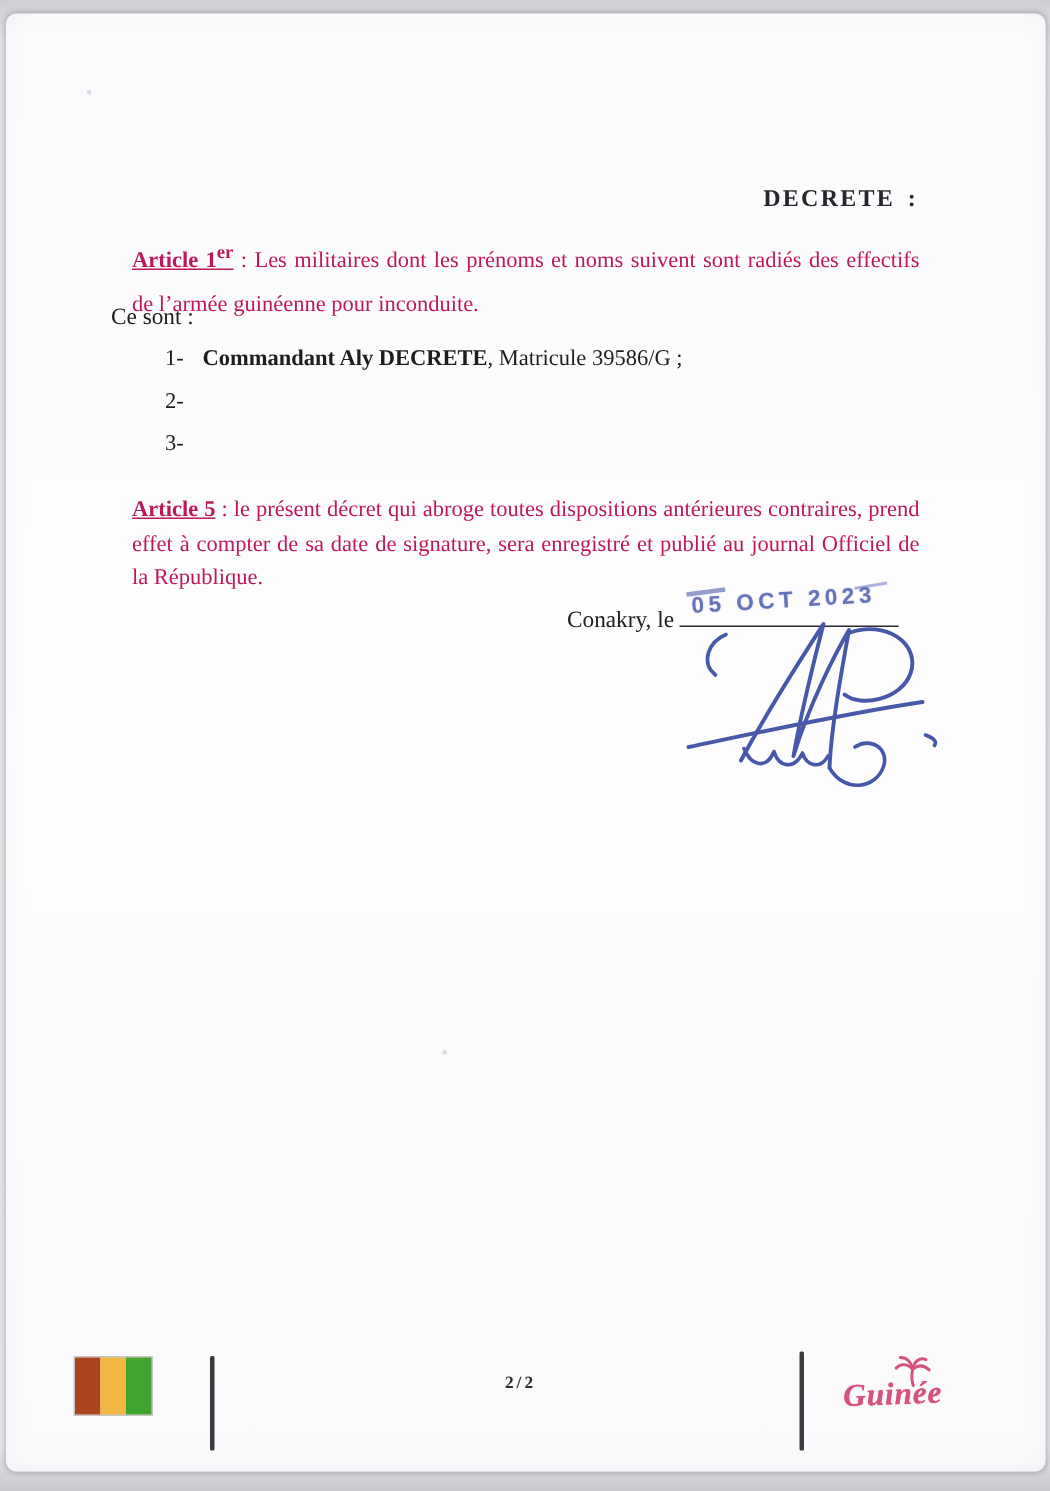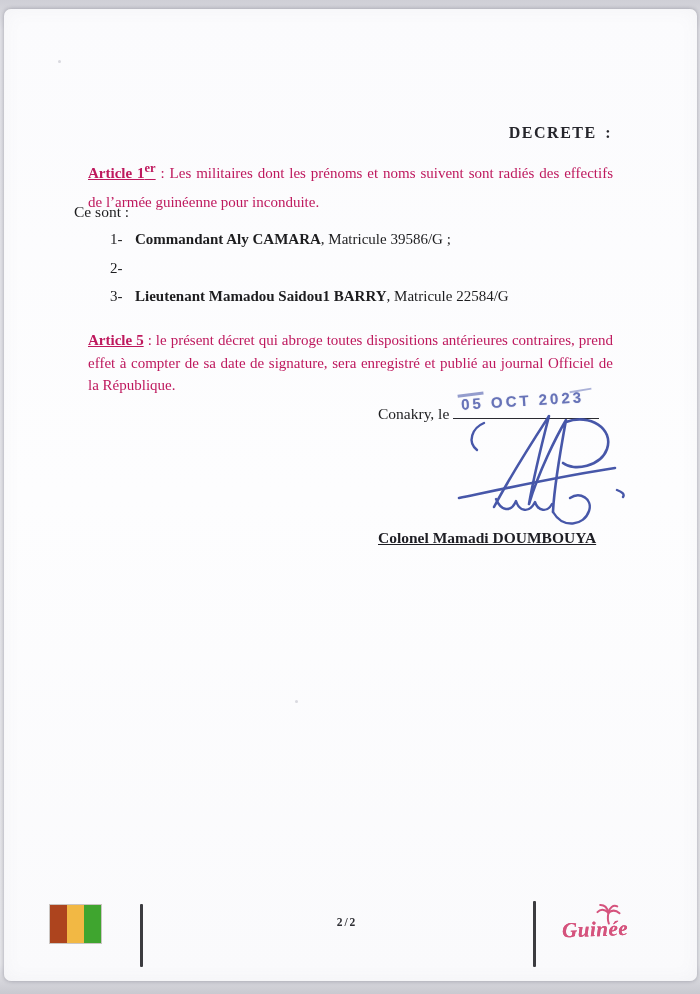--- a/index.html
+++ b/index.html
@@ -89,48 +89,46 @@
 
   <div class="abs title">DECRETE :</div>
 
   <p class="abs para p1"><span class="art-label"><span>Article 1</span><sup>er</sup></span><span> : </span><span>Les militaires dont les prénoms et noms suivent sont radiés des effectifs de l’armée guinéenne pour inconduite.</span></p>
 
   <div class="abs ce-sont">Ce sont :</div>
 
   <div class="abs list">
     <div class="list-item">
       <span class="num">1-</span>
-      <span><span class="name">Commandant Aly CAMARA</span><span>, Matricule 39586/G ;</span></span>
+      <span><span class="name">Commandant Aly DECRETE</span><span>, Matricule 39586/G ;</span></span>
     </div>
     <div class="list-item">
       <span class="num">2-</span>
     </div>
     <div class="list-item">
       <span class="num">3-</span>
-      <span><span class="name">Lieutenant Mamadou Saidou1 BARRY</span><span>, Matricule 22584/G</span></span>
     </div>
   </div>
 
   <p class="abs para p2"><span class="art-label">Article 5</span><span> : </span><span>le présent décret qui abroge toutes dispositions antérieures contraires, prend effet à compter de sa date de signature, sera enregistré et publié au journal Officiel de la République.</span></p>
 
   <div class="abs dateline"><span>Conakry, le</span><span class="date-underline"></span></div>
 
   <div class="abs stamp">05 OCT 2023</div>
 
   <svg class="abs signature-box" viewBox="0 0 180 128" fill="none" stroke="#3e4fa5" stroke-linecap="round" stroke-linejoin="round" opacity="0.95">
     <path stroke-width="2.4" d="M32,12 C20,17 15,31 25,39"></path>
     <path stroke-width="2.6" d="M42,96 C60,62 86,22 97,5 C89,36 81,70 77,93 C87,60 104,26 114,9 C108,42 102,76 101,101"></path>
     <path stroke-width="2.6" d="M114,11 C138,2 162,18 155,38 C149,55 122,61 111,52"></path>
     <path stroke-width="2.4" d="M101,101 C111,118 132,115 137,100 C141,88 128,80 118,87"></path>
     <path stroke-width="2.4" d="M44,88 C49,100 59,102 64,90 C67,100 77,103 83,91 C86,100 95,102 100,93"></path>
     <path stroke-width="2.6" d="M7,87 C55,77 115,64 163,57"></path>
     <path stroke-width="2.4" d="M165,79 C170,81 173,83 171,86"></path>
   </svg>
 
-  <div class="abs signatory">Colonel Mamadi DOUMBOUYA</div>
 
   <div class="abs flag">
     <div class="red"></div>
     <div class="yellow"></div>
     <div class="green"></div>
   </div>
   <div class="abs vbar left"></div>
   <div class="abs page-number">2/2</div>
   <div class="abs vbar right"></div>
 

